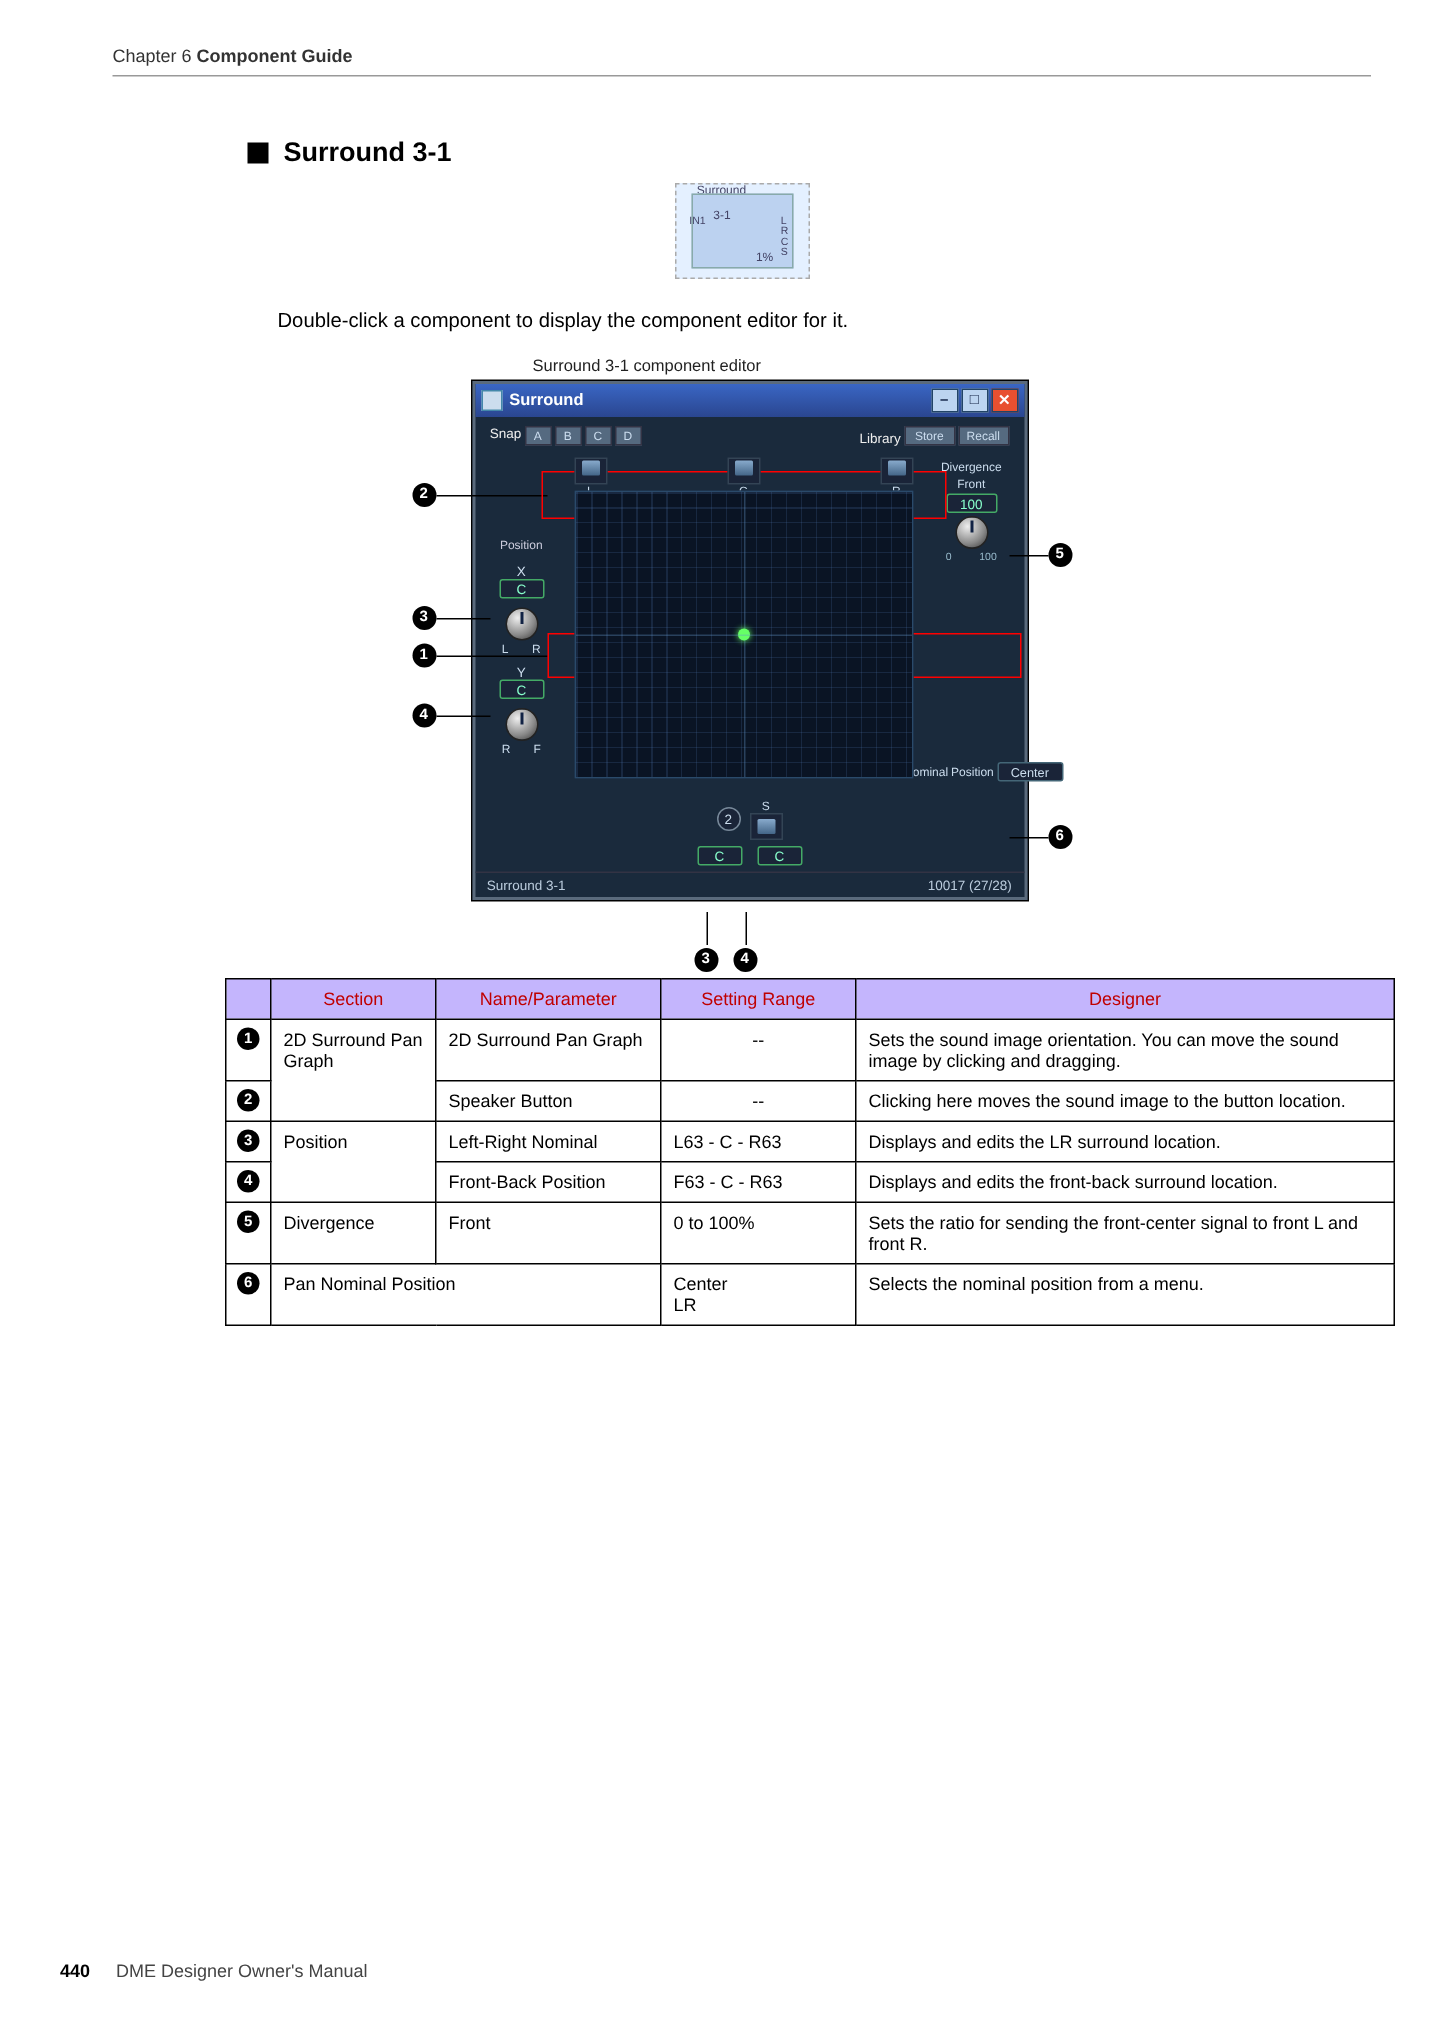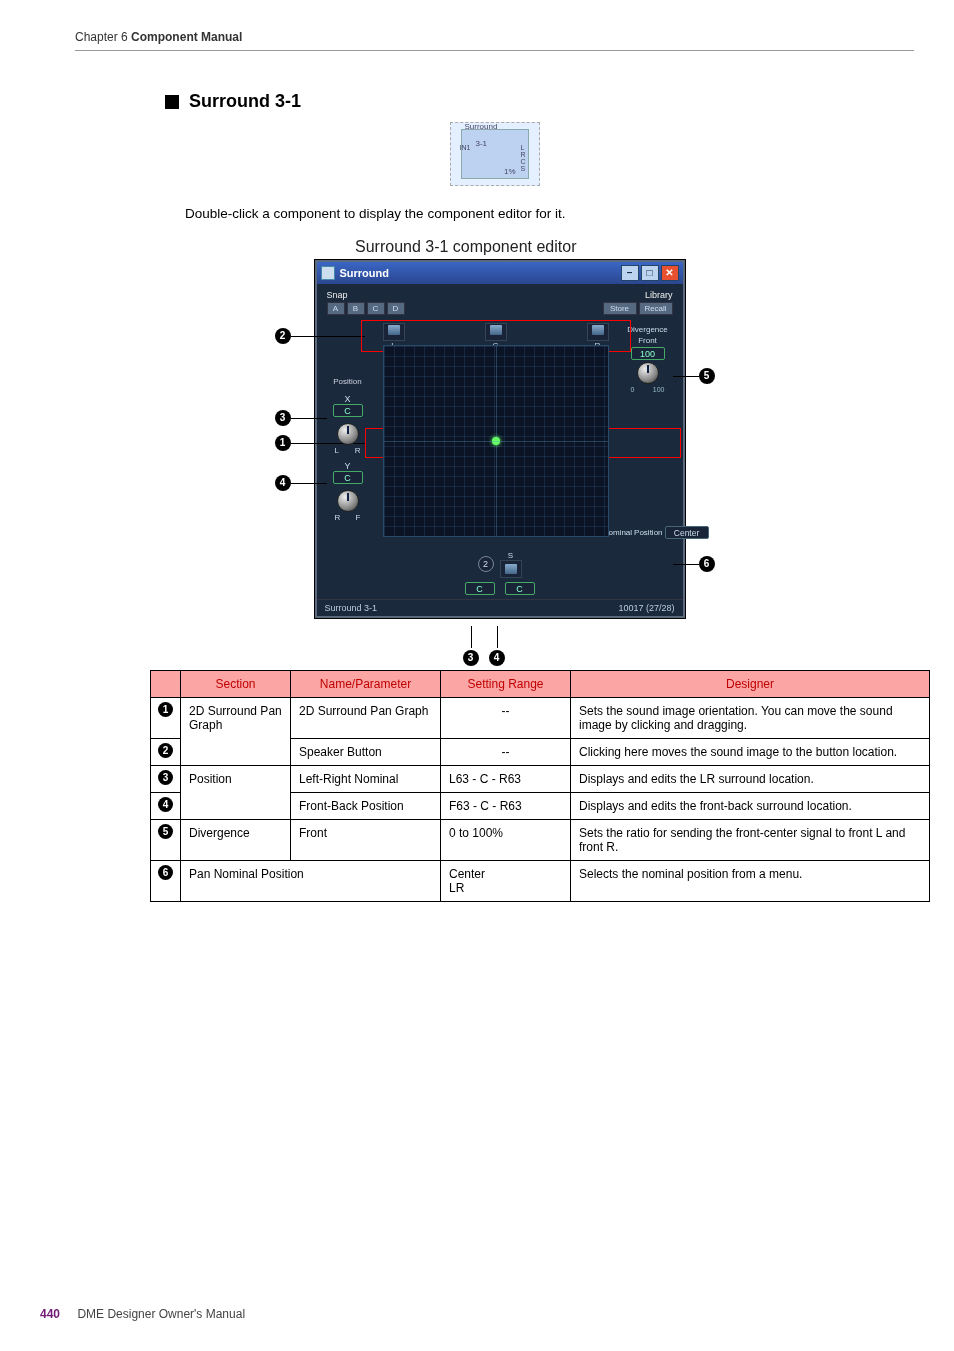--- a/index.html
+++ b/index.html
@@ -61,21 +61,21 @@
     position:absolute; left:10px; top:6px; right:10px; bottom:6px;
     background:#bcd2f0;
     border:1px solid #8aa;
   }
   .thumb-label { position:absolute; top:-1px; left:14px; font-size:8px; color:#446; }
   .thumb-label2 { position:absolute; top:9px; left:14px; font-size:8px; color:#446; }
   .thumb-side { position:absolute; right:2px; top:14px; font-size:7px; color:#446; line-height:1; }
   .thumb-bot { position:absolute; right:12px; bottom:2px; font-size:8px; color:#446; }
 
   .caption {
-    font-size: 16px;
+    font-size: 11px;
     margin-left: 280px;
     margin-bottom: 4px;
     color:#222;
   }
 
   
   .editor-wrap {
     position: relative;
     margin: 0 auto 28px auto;
     width: 440px;
@@ -101,21 +101,21 @@
   .win-controls { display:flex; gap:2px; }
   .win-btn { width:18px; height:16px; border:1px solid #246; display:flex; align-items:center; justify-content:center; font-size:10px; }
   .win-min { background:#bcd4f0; color:#124; }
   .win-max { background:#bcd4f0; color:#124; }
   .win-close { background:#e85030; color:#fff; }
 
   .toprow {
     display:flex; justify-content:space-between; padding:6px 10px 4px 10px;
     font-size:9px;
   }
-  .snap-group, .lib-group { display:flex; flex-direction:column; align-items:flex-start; gap:2px;justify-content:space-between; }
+  .snap-group, .lib-group { display:flex; flex-direction:row; align-items:flex-start; gap:2px;justify-content:space-between; }
   .snap-btns, .lib-btns { display:flex; gap:2px; }
   .mini-btn { width:18px; height:13px; background:#556a80; border:1px solid #334; font-size:8px; display:flex; align-items:center; justify-content:center; color:#cde; }
   .lib-btn { width:34px; height:13px; background:#556a80; border:1px solid #334; font-size:8px; display:flex; align-items:center; justify-content:center; color:#cde; }
 
   .editor-body {
     display:flex;
     padding: 4px 8px 6px 8px;
     gap:6px;
   }
   .panleft {
@@ -212,48 +212,48 @@
     width: 780px;
     font-size: 12px;
   }
   .param-table th, .param-table td {
     border: 1px solid #000;
     padding: 6px 8px;
     vertical-align: top;
     text-align: left;
   }
   .param-table th {
-    background: #fca5a5;
+    background: #c4b5fd;
     color: #c00000;
     font-weight: normal;
     text-align: center;
   }
   .param-table td.num-col {
     width: 30px; text-align:center; padding:4px 2px;
   }
   .num-circle {
     display:inline-flex; width:15px; height:15px; border-radius:50%;
     background:#000; color:#fff; font-size:10px; font-weight:bold;
     align-items:center; justify-content:center;
   }
   .sec-col { width:110px; }
   .name-col { width:150px;margin-left:44px; }
   .range-col { width:130px; }
 
   .footer {
     position:absolute; bottom:30px; left:40px;
     font-size:12px; color:#444;
   }
-  .footer .pnum { font-weight:bold; color:#701a75; margin-right:14px; }
+  .footer .pnum { font-weight:bold; color:#000000; margin-right:14px; }
 </style>
 </head>
 <body>
 
 <div class="header-area">
-  <span>Chapter 6  </span><span class="chapter-bold">Component Manual</span>
+  <span>Chapter 6  </span><span class="chapter-bold">Component Guide</span>
 </div>
 <div class="header-underline"></div>
 
 <div class="content">
 
   <div class="section-title-row">
     <span class="bullet-square"></span>
     <span class="section-title">Surround 3-1</span>
   </div>
 

